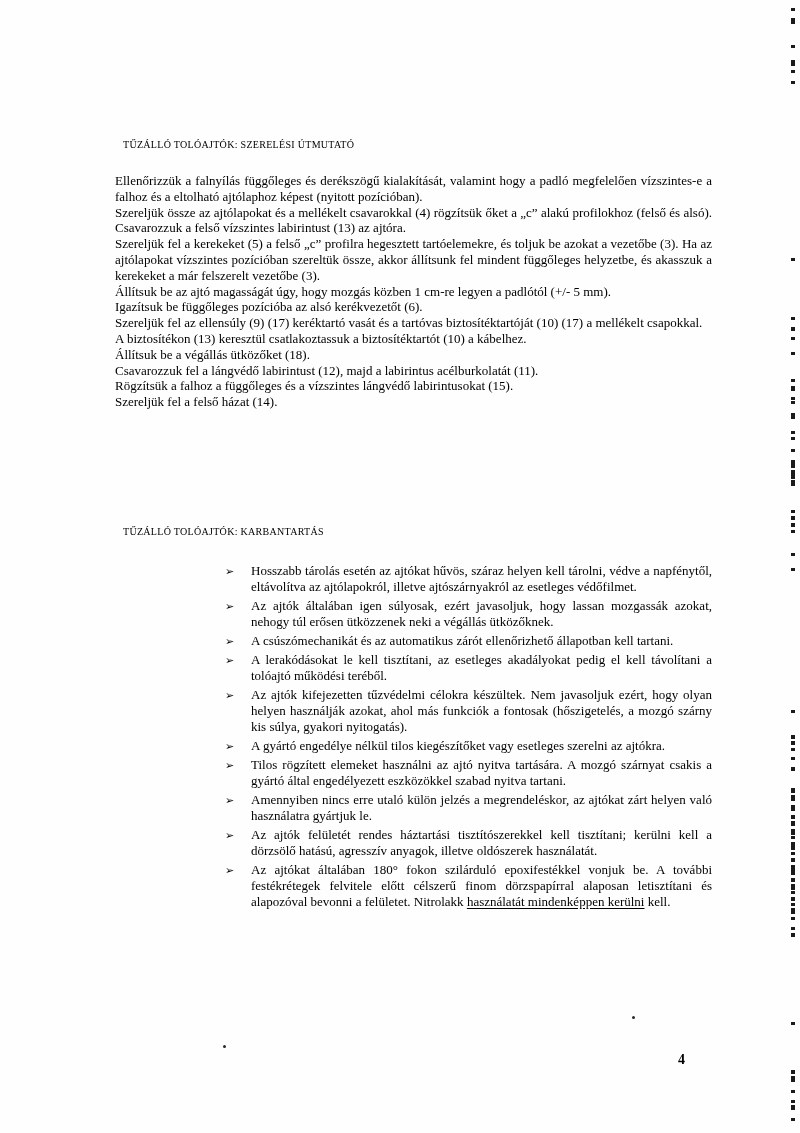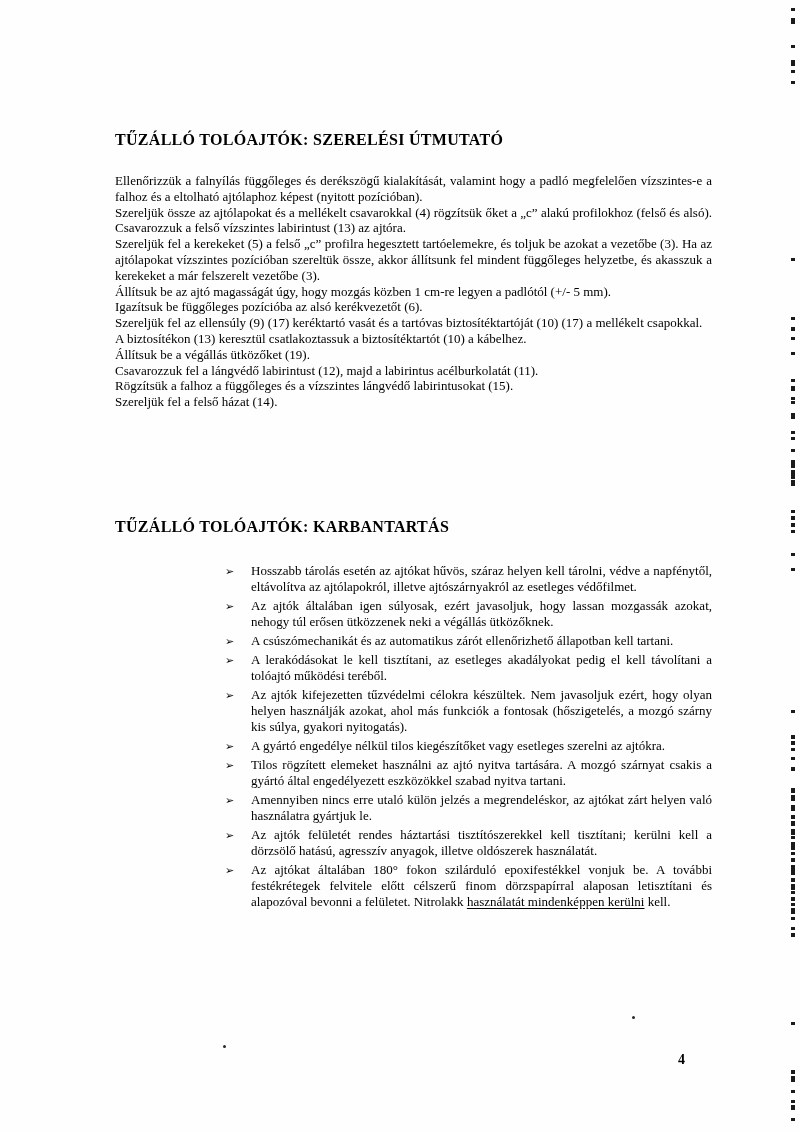--- a/index.html
+++ b/index.html
@@ -12,23 +12,23 @@
     color: #141414;
     overflow: hidden;
   }
   
   .scan-content { filter: blur(0.25px) contrast(1.25) grayscale(1); }
 
   .title {
     position: absolute;
     left: 115px;
     width: 600px;
-    margin: 0;
-    font-size: 16px;
-    font-weight: bold;
+    margin: 8px;
+    font-size: 10px;
+    font-weight: normal;
     letter-spacing: 0.3px;
     color: #0d0d0d;
   }
   #title-installation { top: 131px; }
   #title-maintenance  { top: 518px; }
 
   .instructions {
     position: absolute;
     left: 115px;
     top: 173px;
@@ -110,21 +110,21 @@
   <p class="instr">Szereljük fel a kerekeket (5) a felső „c” profilra hegesztett tartóelemekre, és toljuk be azokat a vezetőbe (3). Ha az ajtólapokat vízszintes pozícióban szereltük össze, akkor állítsunk fel mindent függőleges helyzetbe, és akasszuk a kerekeket a már felszerelt vezetőbe (3).</p>
 
   <p class="instr">Állítsuk be az ajtó magasságát úgy, hogy mozgás közben 1 cm-re legyen a padlótól (+/- 5 mm).</p>
 
   <p class="instr">Igazítsuk be függőleges pozícióba az alsó kerékvezetőt (6).</p>
 
   <p class="instr">Szereljük fel az ellensúly (9) (17) keréktartó vasát és a tartóvas biztosítéktartóját (10) (17) a mellékelt csapokkal.</p>
 
   <p class="instr">A biztosítékon (13) keresztül csatlakoztassuk a biztosítéktartót (10) a kábelhez.</p>
 
-  <p class="instr">Állítsuk be a végállás ütközőket (19).</p>
+  <p class="instr">Állítsuk be a végállás ütközőket (18).</p>
 
 
   <p class="instr">Csavarozzuk fel a lángvédő labirintust (12), majd a labirintus acélburkolatát (11).</p>
 
   <p class="instr">Rögzítsük a falhoz a függőleges és a vízszintes lángvédő labirintusokat (15).</p>
 
   <p class="instr">Szereljük fel a felső házat (14).</p>
 </div>
 
     <h1 class="title" id="title-maintenance">TŰZÁLLÓ TOLÓAJTÓK: KARBANTARTÁS</h1>

